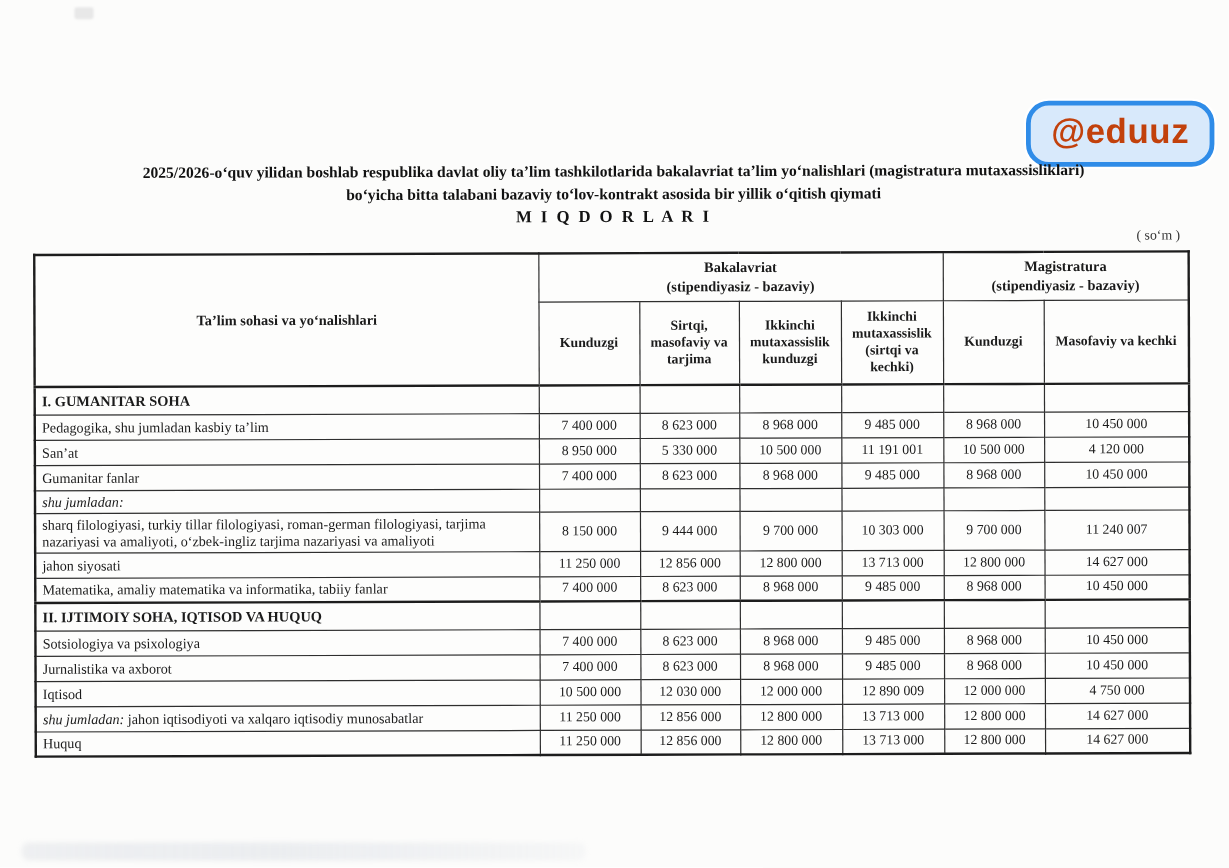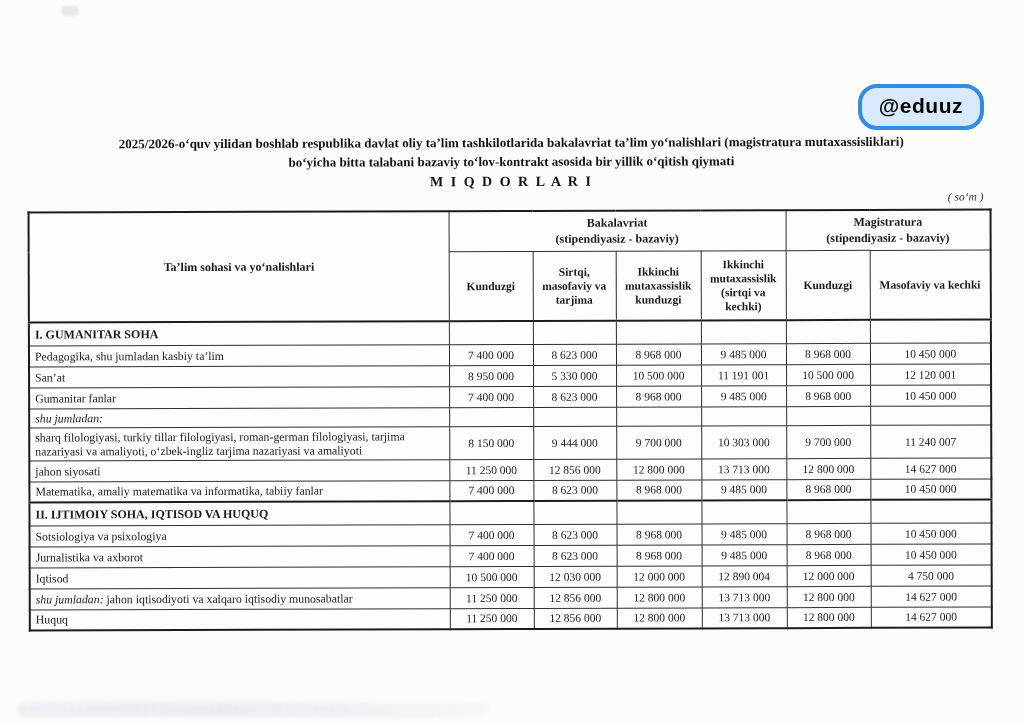--- a/index.html
+++ b/index.html
@@ -20,48 +20,48 @@
     position: absolute; left: 62px; top: 6px; width: 16px; height: 10px;
     background: rgba(130,130,135,0.16); filter: blur(1px); border-radius: 2px;
   }
   .smudge-bottom {
     position: absolute; left: 18px; top: 702px; width: 470px; height: 15px;
     background: linear-gradient(90deg, rgba(185,192,204,0.20), rgba(196,203,215,0.30) 45%, rgba(205,211,222,0.12));
     filter: blur(2px); border-radius: 6px;
   }
   
   .badge {
-    position: absolute; right: 40px; top: 84px;
+    position: absolute; right: 12px; top: 84px;
     padding: 6px 17px 8px 17px;
     border: 4px solid #2f8ce8;
     border-radius: 19px;
     background: #d8e9fb;
     font-family: "Liberation Sans", "DejaVu Sans", sans-serif;
-    font-weight: 700; font-size: 21px; color: #000000;
+    font-weight: 700; font-size: 29px; color: #c2410c;
     letter-spacing: 0.5px;
     box-shadow: 0 0 0 2px rgba(255,255,255,0.9);
   }
   .scan-content {
     position: absolute; left: 0; top: 0; width: 1024px; height: 723px;
     transform: rotate(-0.18deg);
   }
   .title-block {
     position: absolute; top: 133px; left: 0; width: 1024px;
     text-align: center;
     font-weight: bold; font-size: 13px; line-height: 19px;
     color: #121212;
   }
   .title-line { white-space: nowrap; }
   .title-heading {
     margin-top: 1px;
     font-size: 14px; letter-spacing: 2px;
   }
   .unit-note {
     position: absolute; top: 192px; right: 40px;
-    font-style: italic; font-size: 11.5px; color: #333;
+    font-size: 11.5px; color: #333;
   }
   table.fees {
     position: absolute; left: 28px; top: 210px;
     width: 962px;
     border-collapse: collapse; table-layout: fixed;
     background: #fdfdfc;
   }
   table.fees, table.fees th, table.fees td {
     border: 1px solid #2e2e2e;
   }
@@ -166,21 +166,21 @@
             <td class="num-cell">8 968 000</td>
             <td class="num-cell">10 450 000</td>
           </tr>
           <tr class="row-data">
             <td class="label-cell">San’at</td>
             <td class="num-cell">8 950 000</td>
             <td class="num-cell">5 330 000</td>
             <td class="num-cell">10 500 000</td>
             <td class="num-cell">11 191 001</td>
             <td class="num-cell">10 500 000</td>
-            <td class="num-cell">12 120 001</td>
+            <td class="num-cell">4 120 000</td>
           </tr>
           <tr class="row-data">
             <td class="label-cell">Gumanitar fanlar</td>
             <td class="num-cell">7 400 000</td>
             <td class="num-cell">8 623 000</td>
             <td class="num-cell">8 968 000</td>
             <td class="num-cell">9 485 000</td>
             <td class="num-cell">8 968 000</td>
             <td class="num-cell">10 450 000</td>
           </tr>
@@ -245,21 +245,21 @@
             <td class="num-cell">8 968 000</td>
             <td class="num-cell">9 485 000</td>
             <td class="num-cell">8 968 000</td>
             <td class="num-cell">10 450 000</td>
           </tr>
           <tr class="row-data">
             <td class="label-cell">Iqtisod</td>
             <td class="num-cell">10 500 000</td>
             <td class="num-cell">12 030 000</td>
             <td class="num-cell">12 000 000</td>
-            <td class="num-cell">12 890 004</td>
+            <td class="num-cell">12 890 009</td>
             <td class="num-cell">12 000 000</td>
             <td class="num-cell">4 750 000</td>
           </tr>
           <tr class="row-data">
             <td class="label-cell"><em>shu jumladan:</em> jahon iqtisodiyoti va xalqaro iqtisodiy munosabatlar</td>
             <td class="num-cell">11 250 000</td>
             <td class="num-cell">12 856 000</td>
             <td class="num-cell">12 800 000</td>
             <td class="num-cell">13 713 000</td>
             <td class="num-cell">12 800 000</td>

